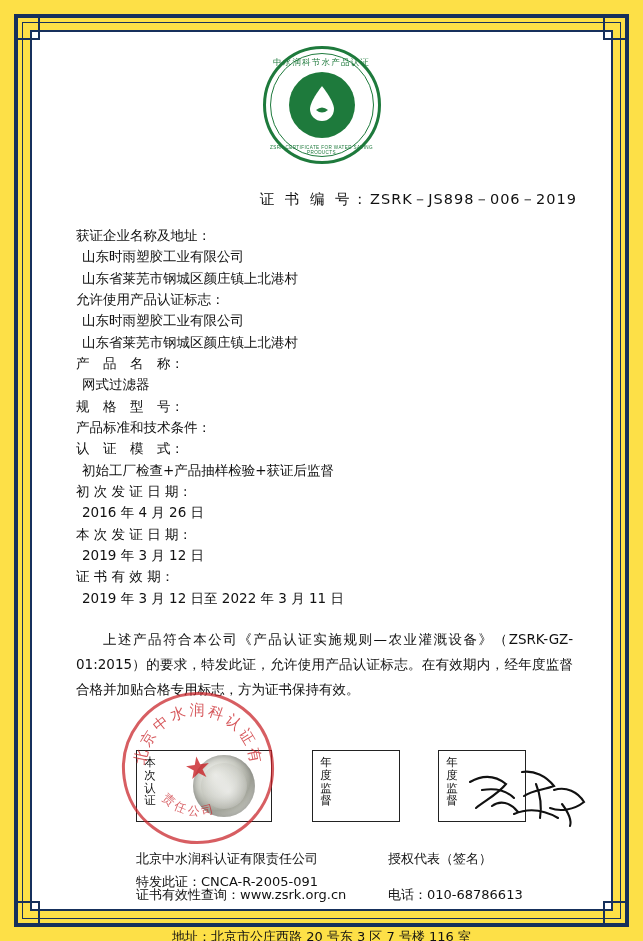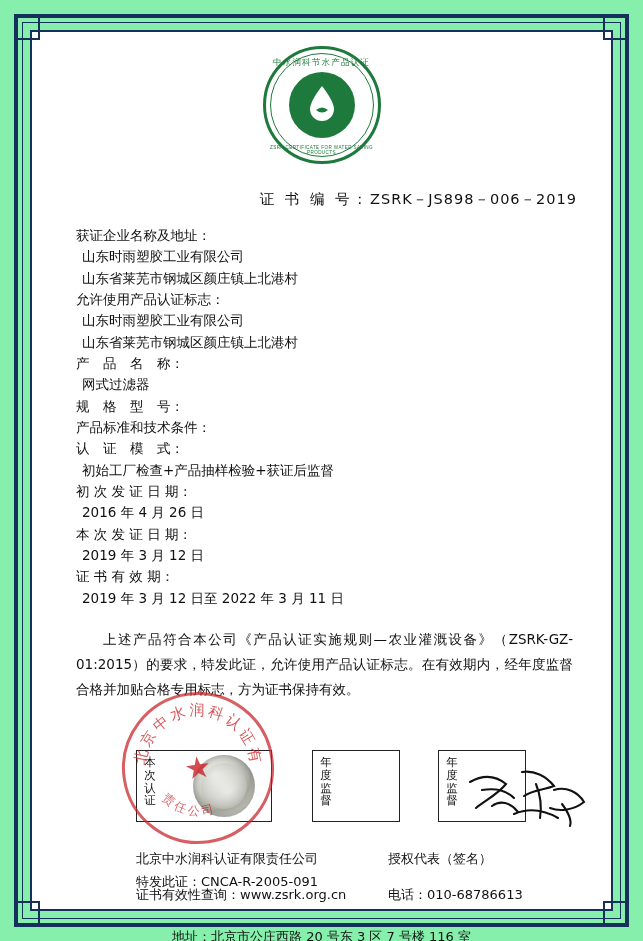--- a/index.html
+++ b/index.html
@@ -11,21 +11,21 @@
     width: 643px;
     height: 941px;
     font-family: "Liberation Serif", "DejaVu Serif", serif;
     color: #111;
     overflow: hidden;
   }
   .page {
     position: relative;
     width: 643px;
     height: 941px;
-    background: #86efac;
+    background: #fde047;
   }
   
   .frame-outer {
     position: absolute;
     left: 14px;
     top: 14px;
     right: 14px;
     bottom: 14px;
     border: 4px solid #16305c;
     box-sizing: border-box;

